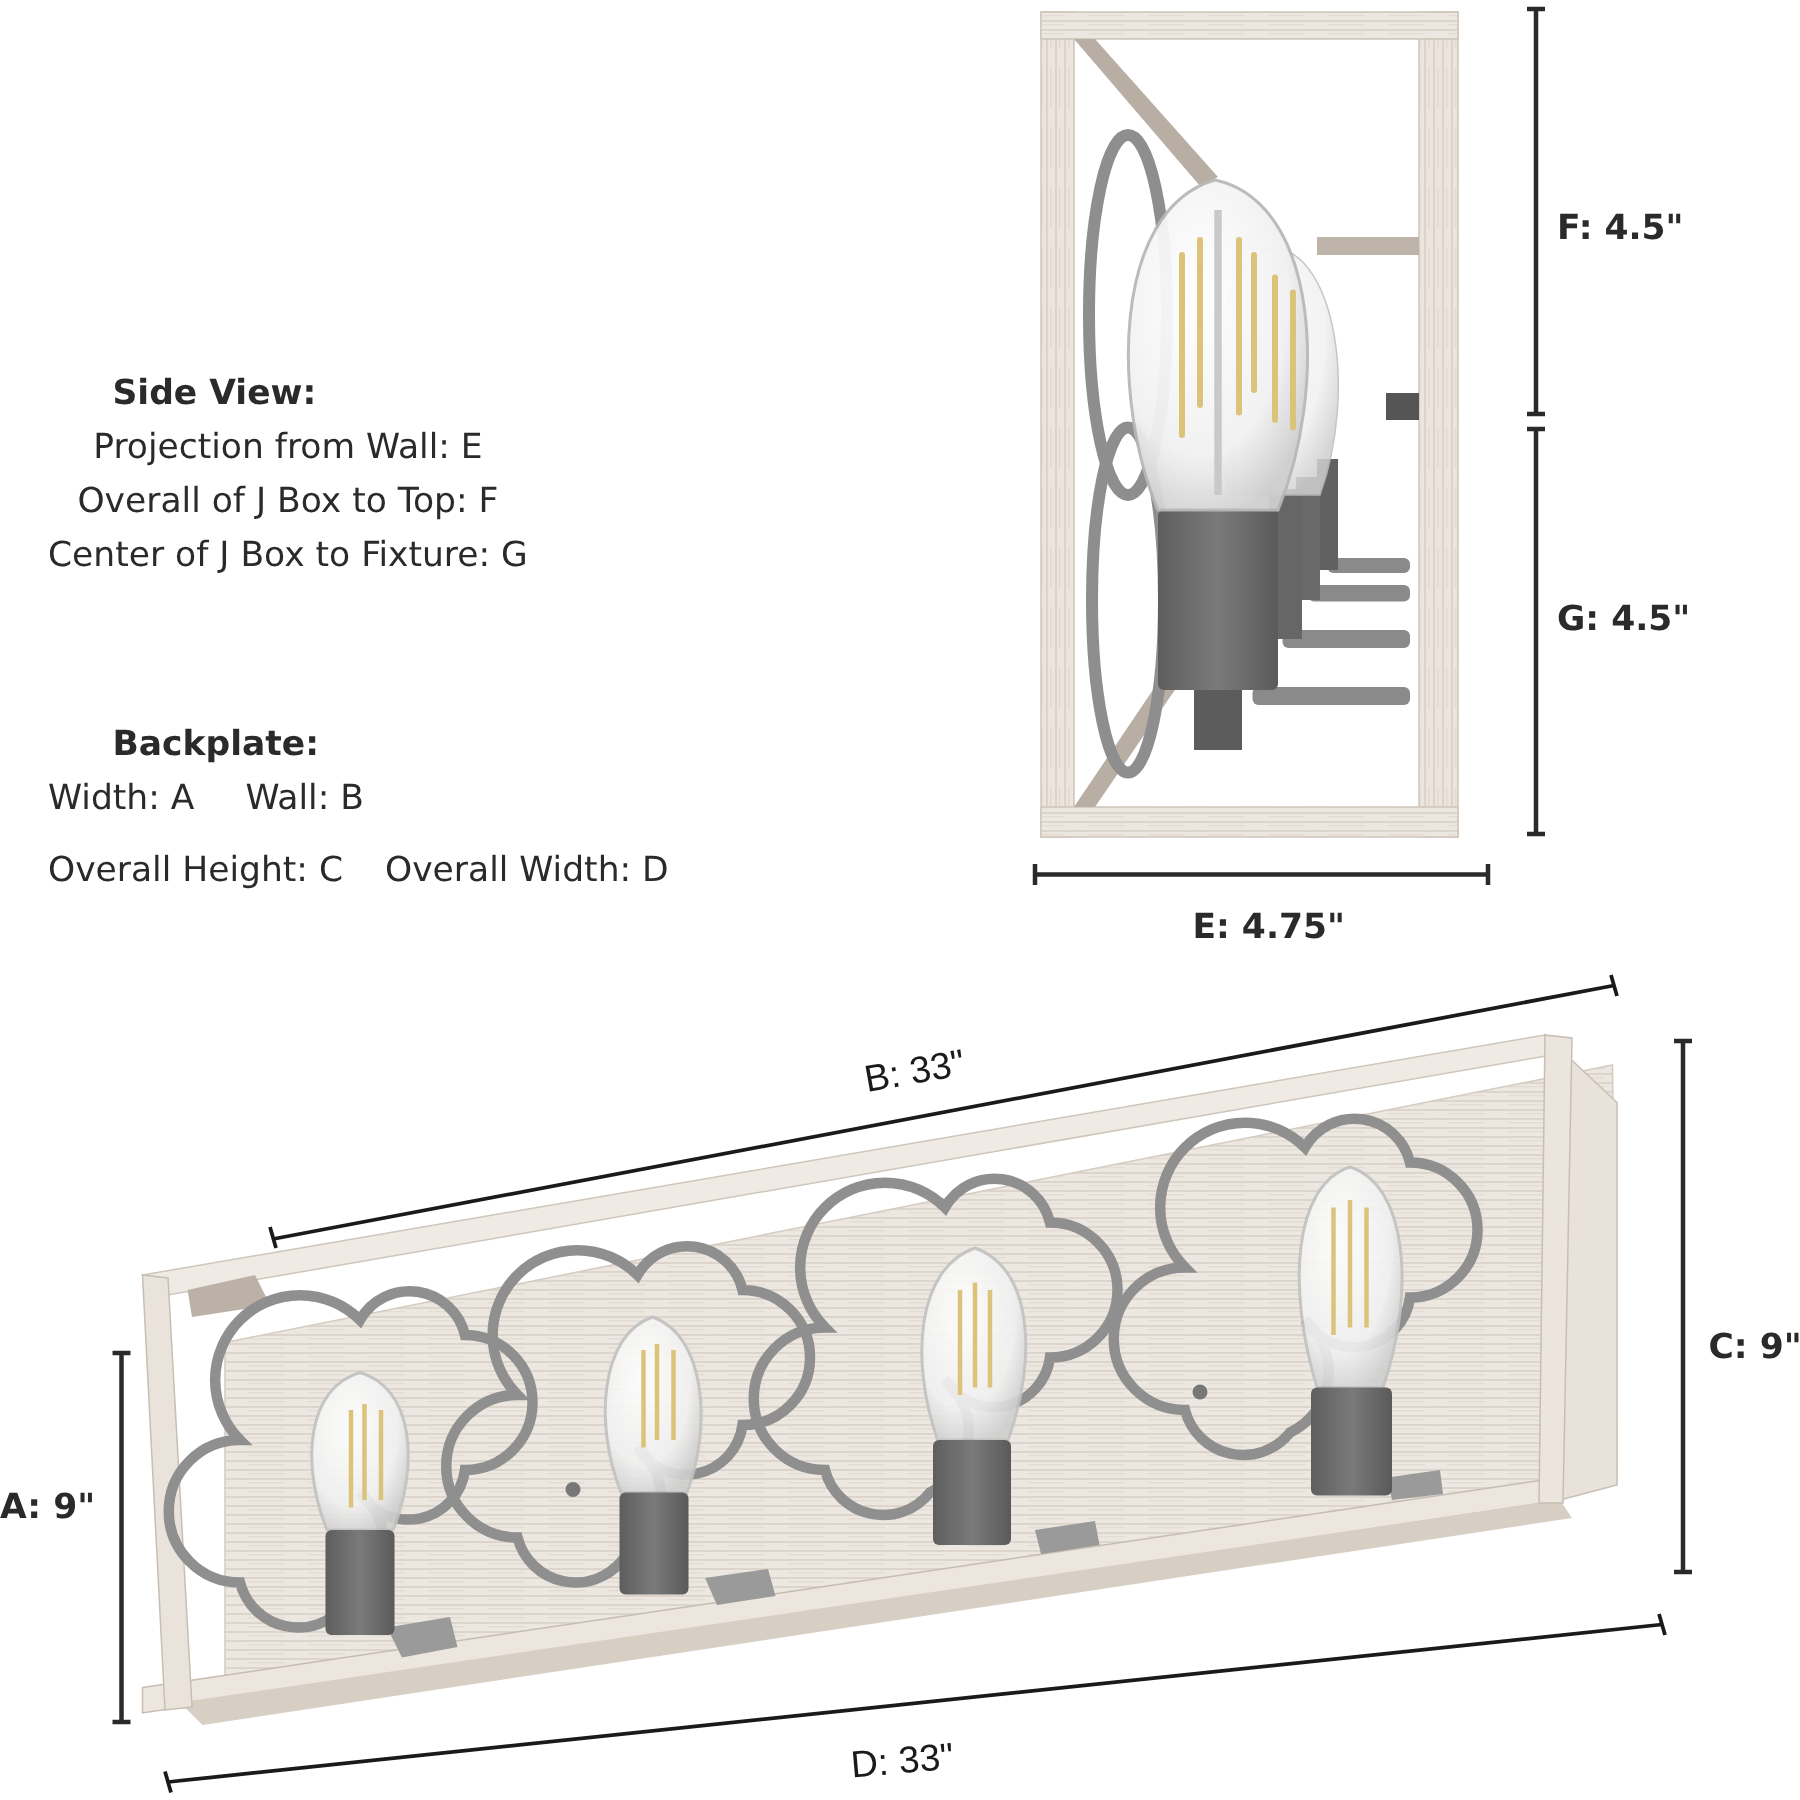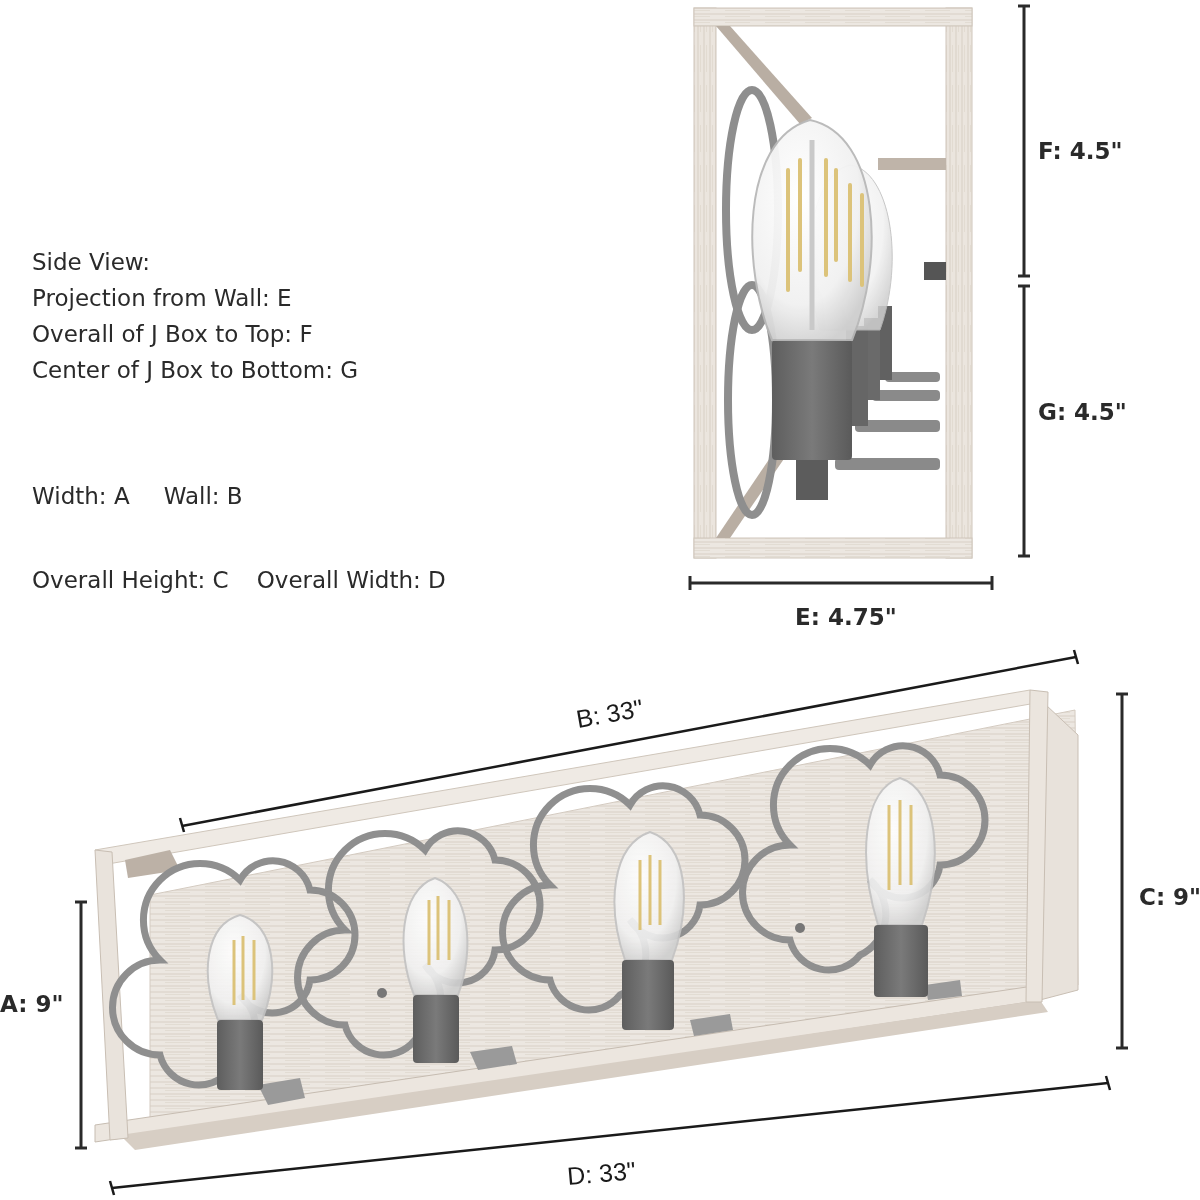--- a/index.html
+++ b/index.html
@@ -1,40 +1,41 @@
 <!DOCTYPE html>
 <html><head>
 <meta charset="utf-8">
 <style>
   html, body { margin: 0; padding: 0; background: #ffffff; }
   body { width: 1200px; height: 1200px; position: relative; overflow: hidden;
          font-family: "DejaVu Sans", "Liberation Sans", sans-serif; color: #2a2a2a; }
   .legend { position: absolute; left: 32px; font-size: 23px; line-height: 36px; }
-  .legend .h { font-weight: normal; }
-  .legend .row { white-space: pre; }
+  .legend .h { font-weight: bold; margin-left: 43px; }
+  .legend .row { white-space: pre; text-align: center; }
   .legend .gap { display: inline-block; width: 34px; }
   .legend .gap2 { display: inline-block; width: 28px; }
   #side-legend { top: 244px; }
   #backplate-legend { top: 478px; }
   #fixture-legend { top: 562px; }
   svg.drawing { position: absolute; left: 0; top: 0; }
   .dim-label { font-family: "DejaVu Sans", "Liberation Sans", sans-serif; font-weight: bold; font-size: 23px; fill: #2a2a2a; }
   .dim-label-cond { font-family: "Liberation Sans", "DejaVu Sans", sans-serif; font-size: 25px; fill: #1a1a1a; }
 </style>
 </head>
 <body>
 
 <div class="legend" id="side-legend">
   <div class="h">Side View:</div>
   <div class="row">Projection from Wall: E</div>
   <div class="row">Overall of J Box to Top: F</div>
-  <div class="row">Center of J Box to Bottom: G</div>
+  <div class="row">Center of J Box to Fixture: G</div>
 </div>
 
 <div class="legend" id="backplate-legend">
+  <div class="h">Backplate:</div>
   <div class="row"><span>Width: A</span><span class="gap"></span><span>Wall: B</span></div>
 </div>
 
 <div class="legend" id="fixture-legend">
   <div class="row"><span>Overall Height: C</span><span class="gap2"></span><span>Overall Width: D</span></div>
 </div>
 
 <svg class="drawing" width="1200" height="1200" viewBox="0 0 1200 1200">
   <defs>
     <pattern id="wood" width="40" height="6" patternUnits="userSpaceOnUse">

